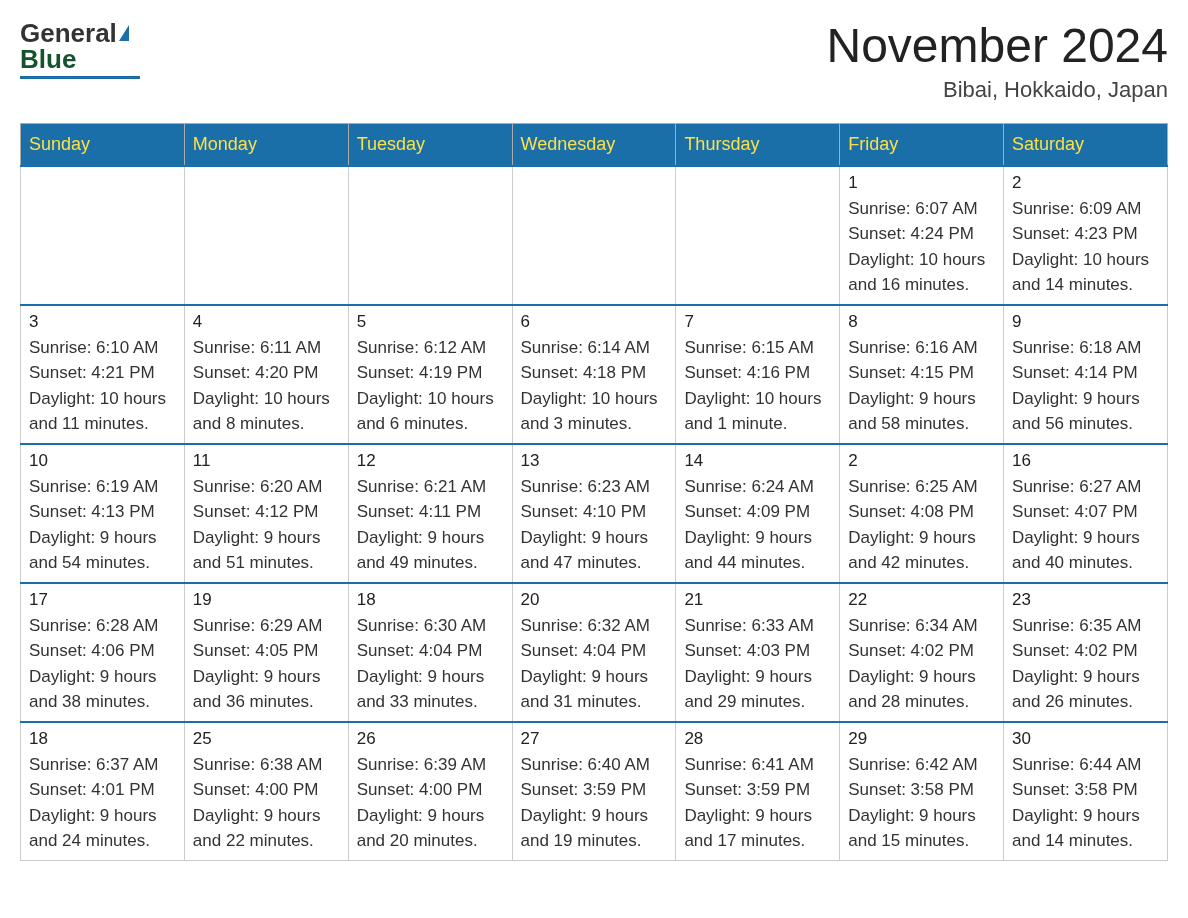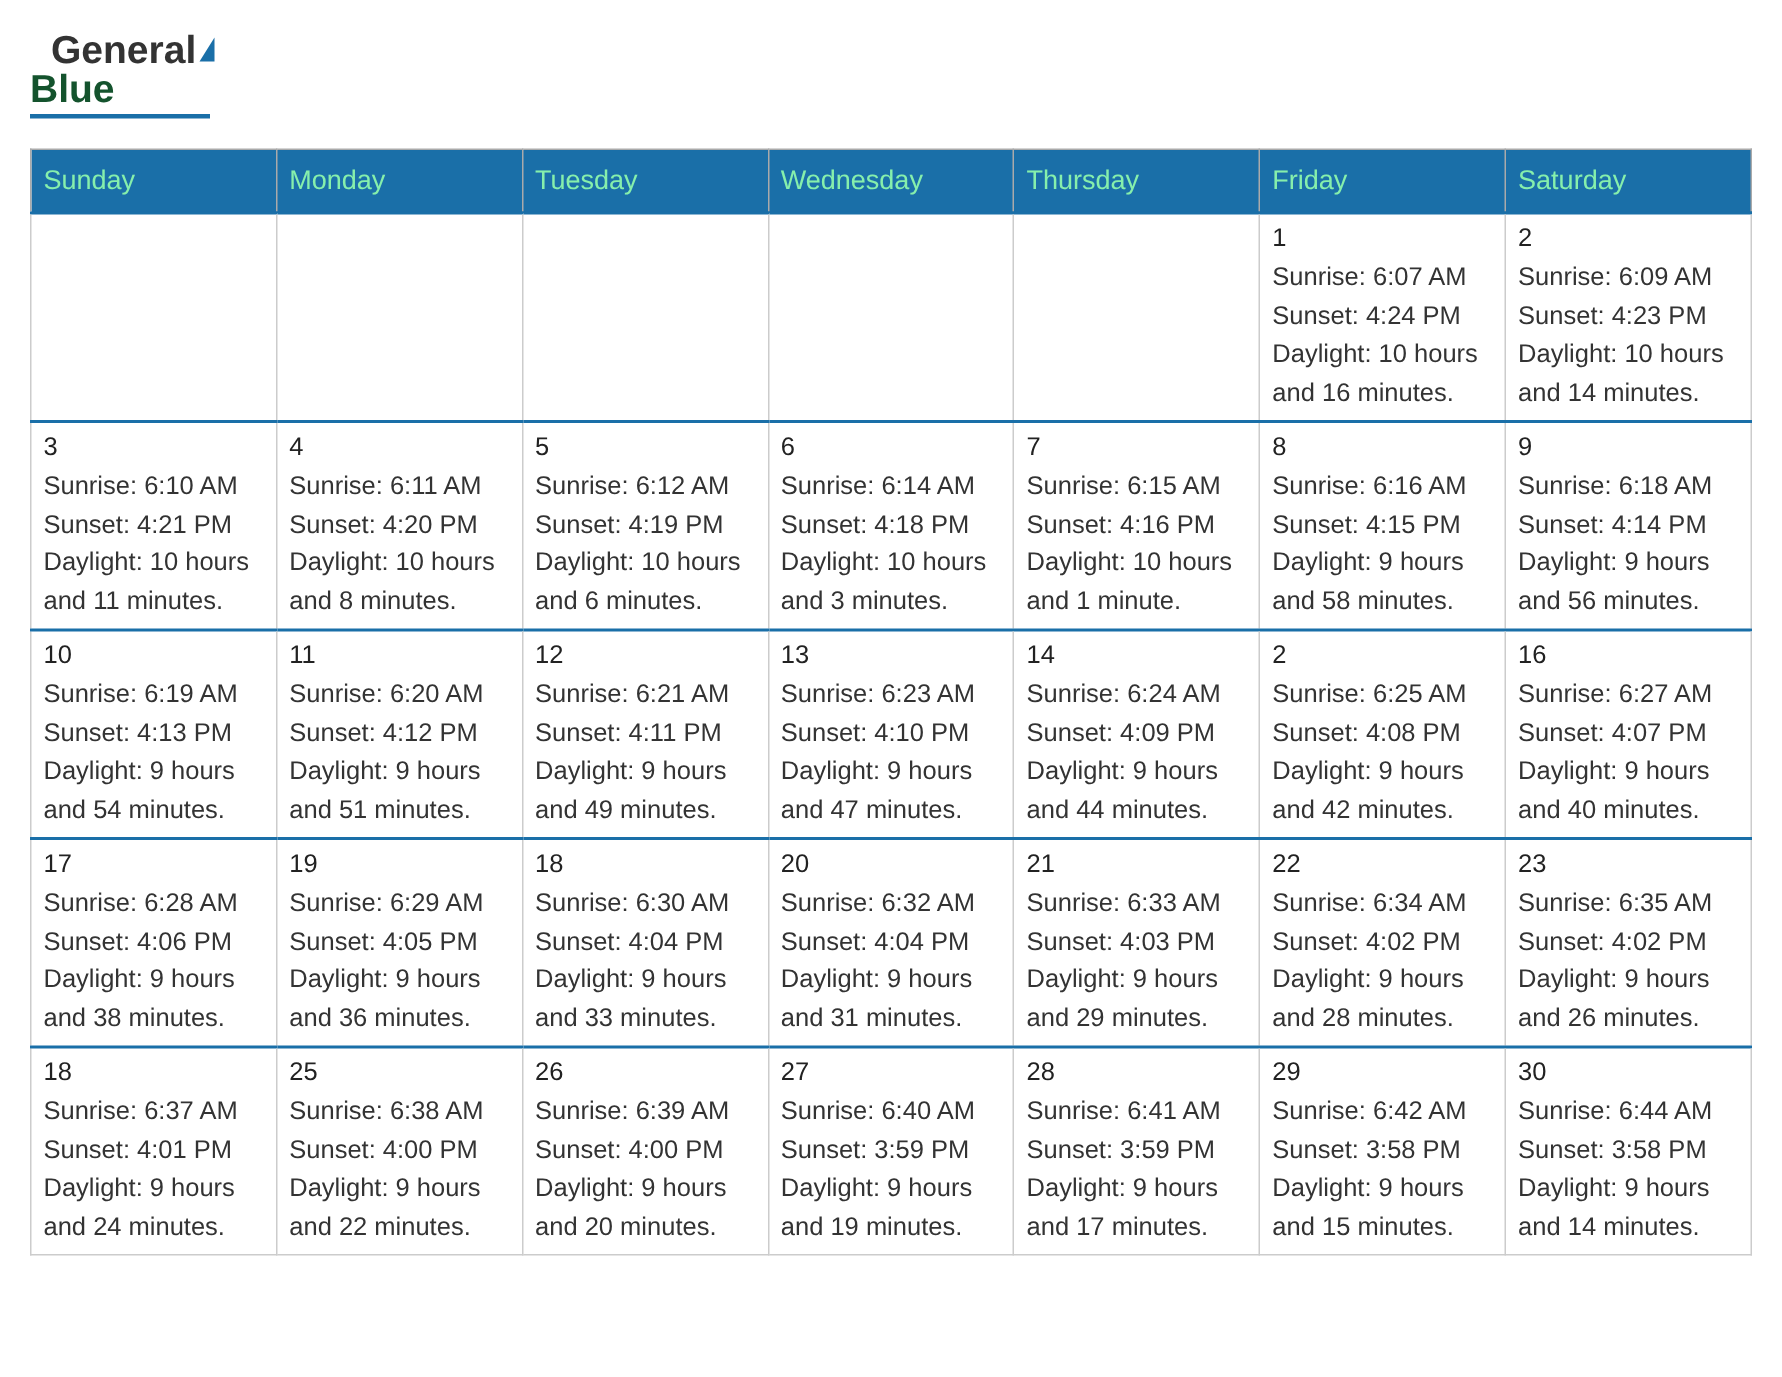--- a/index.html
+++ b/index.html
@@ -61,21 +61,21 @@
       font-size: 22px;
       color: #444;
       margin-top: 4px;
     }
     .calendar {
       width: 100%;
       border-collapse: collapse;
     }
     .calendar th {
       background: #1a6fa8;
-      color: #86efac;
+      color: #fde047;
       font-size: 18px;
       font-weight: normal;
       padding: 10px 8px;
       text-align: left;
       border: 1px solid #aaa;
     }
     .calendar td {
       vertical-align: top;
       border: 1px solid #ccc;
       padding: 6px 8px;
@@ -102,26 +102,30 @@
     }
     .empty-cell {
       background: #f9f9f9;
     }
   </style>
 </head>
 <body>
 
 <div class="header">
   <div class="logo">
-    <div style="display:flex;align-items:center;margin-left:14px;">
+    <div style="display:flex;align-items:center;">
       <span class="logo-general">General</span>
       <span class="logo-triangle"></span>
     </div>
     <span class="logo-blue">Blue</span>
     <div class="logo-line"></div>
+  </div>
+  <div class="title-block">
+    <div class="month-title">November 2024</div>
+    <div class="location">Bibai, Hokkaido, Japan</div>
   </div>
 </div>
 
 <table class="calendar">
   <thead>
     <tr>
     <th>Sunday</th>
         <th>Monday</th>
         <th>Tuesday</th>
         <th>Wednesday</th>

